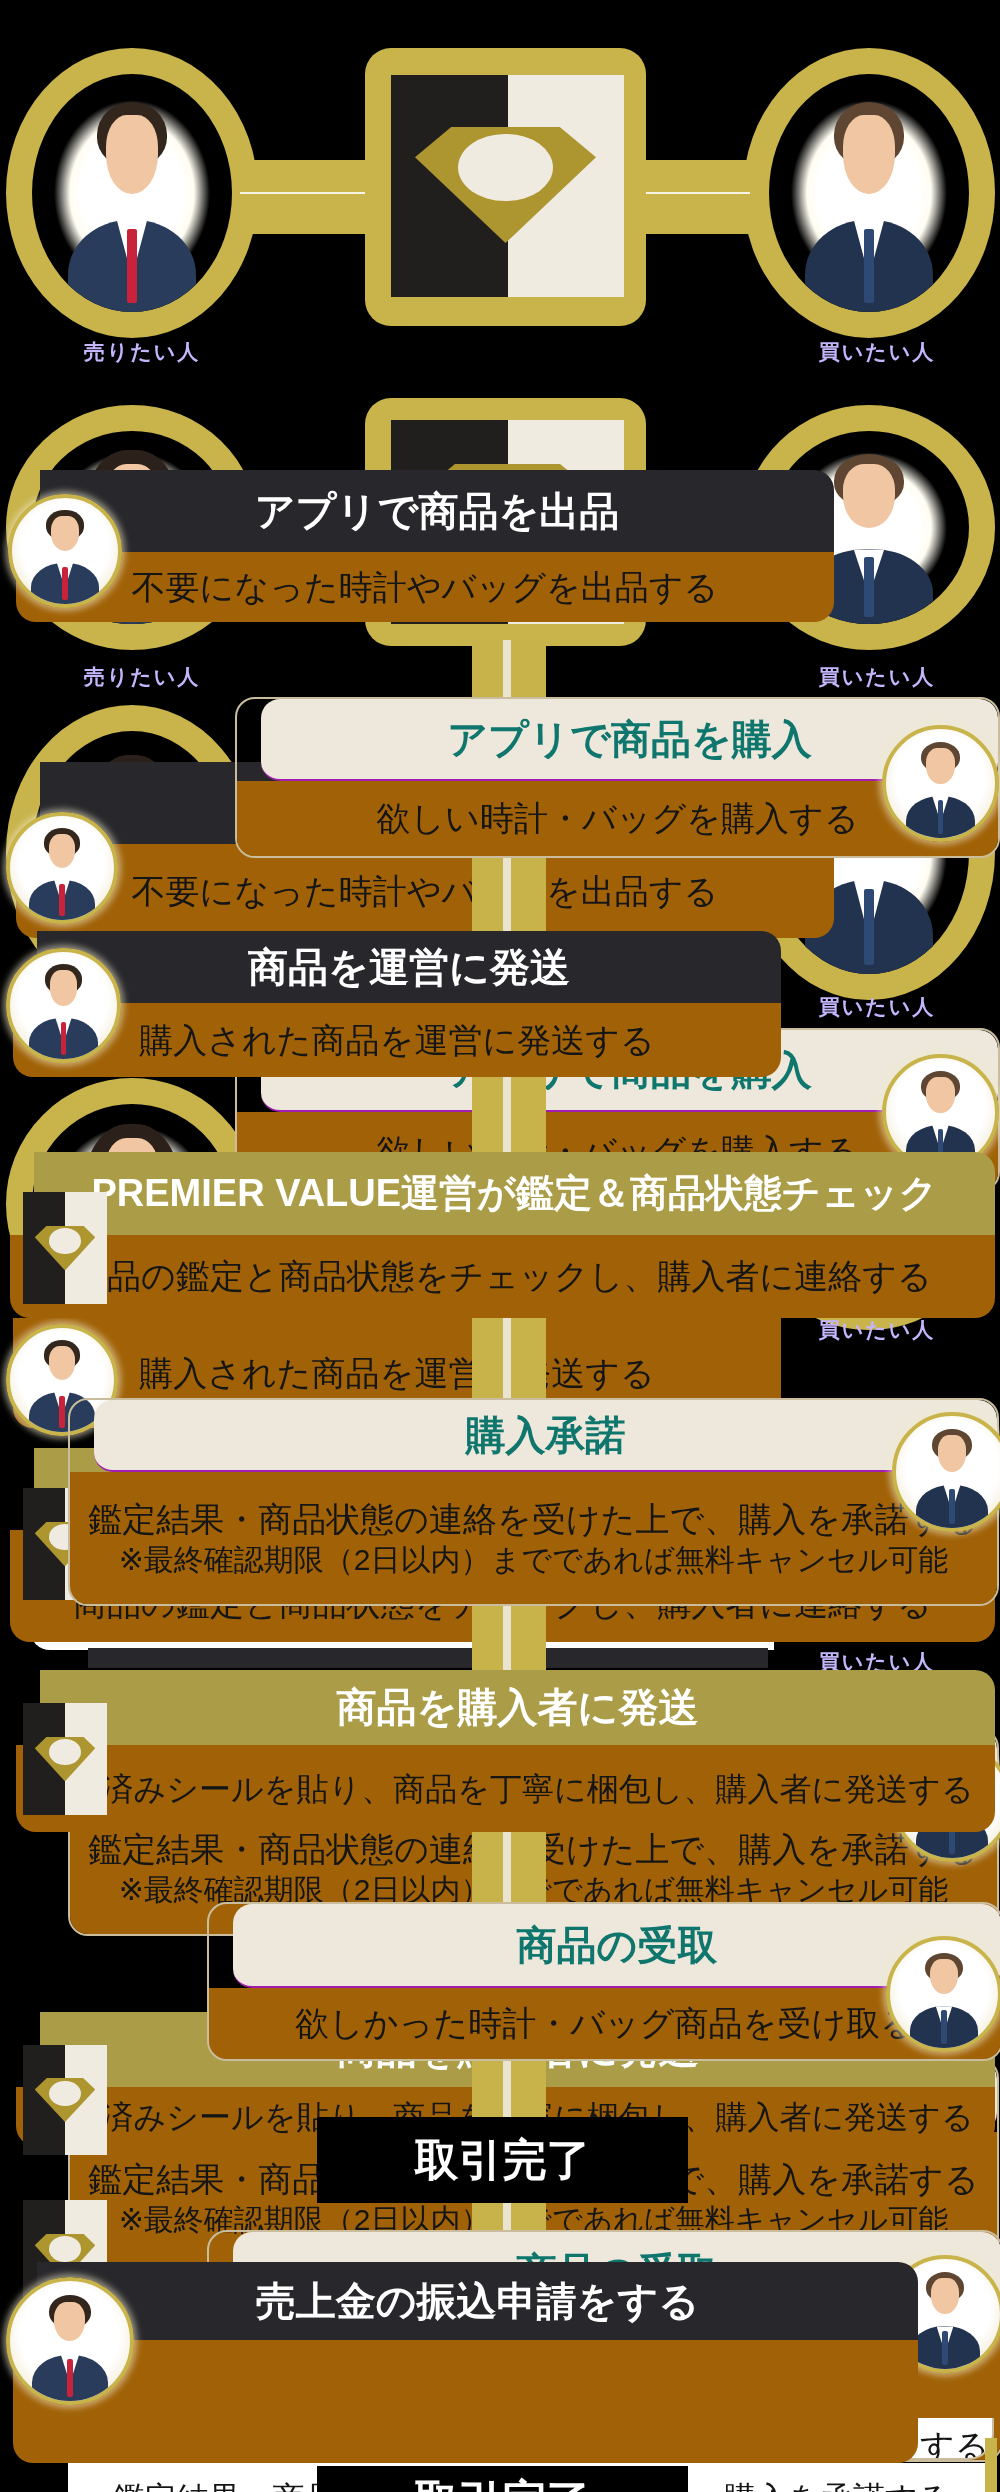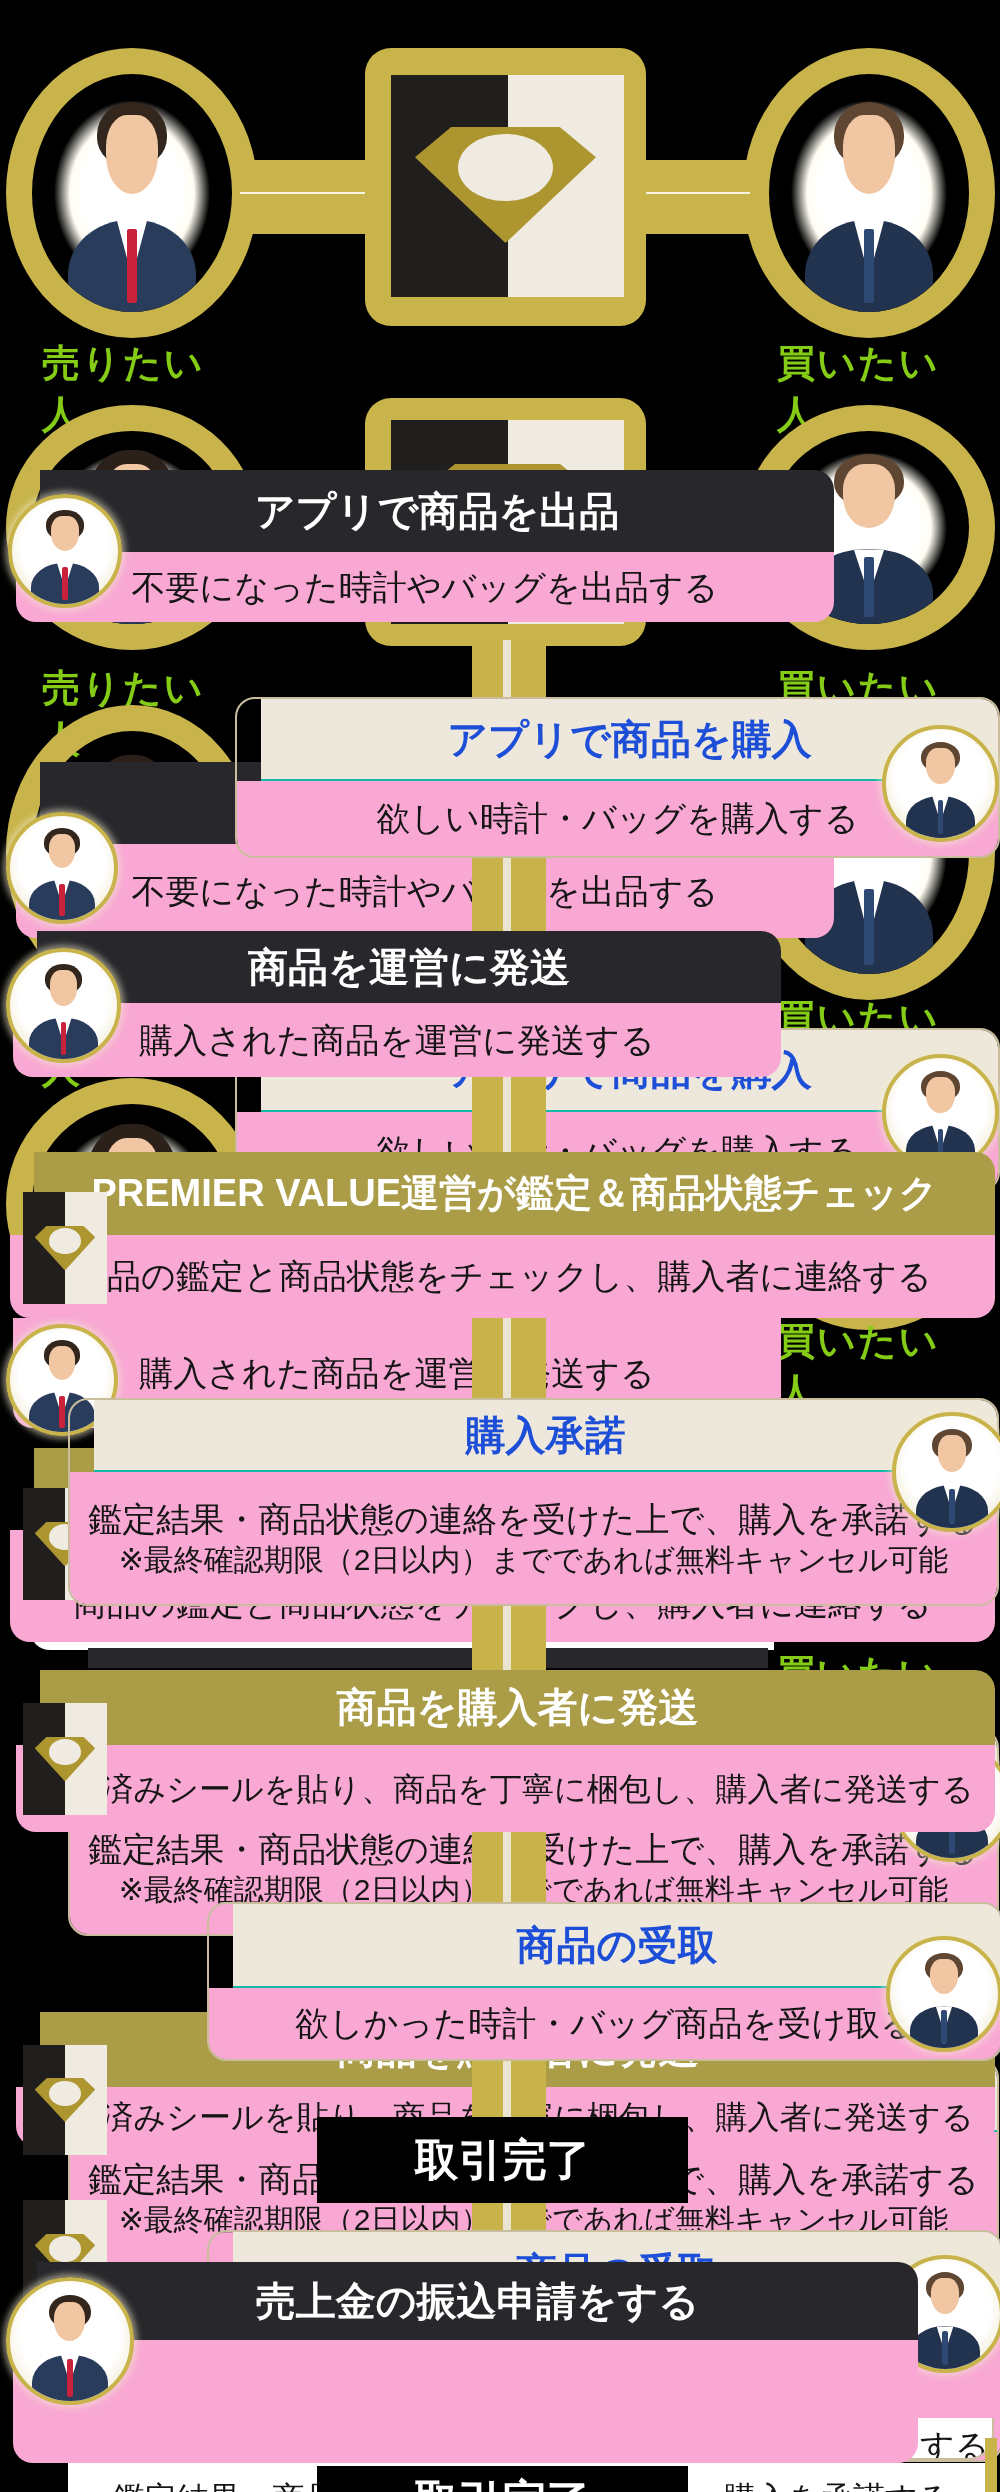--- a/index.html
+++ b/index.html
@@ -2,24 +2,24 @@
 <html><head>
 <meta charset="utf-8">
 <style>
   html,body{margin:0;padding:0;background:#000;}
   #page{position:relative;width:1000px;height:2492px;background:#000;overflow:hidden;
         font-family:"Liberation Sans","DejaVu Sans",sans-serif;}
   .abs{position:absolute;}
   
   .card{position:absolute;display:flex;flex-direction:column;border-radius:20px;overflow:hidden;}
   .card .hd{display:flex;align-items:center;justify-content:center;font-weight:bold;text-align:center;flex:0 0 auto;margin-left:24px;}
-  .card .bd{flex:1;background:#f9a8d4;color:#151515;display:flex;flex-direction:column;
+  .card .bd{flex:1;background:#a16207;color:#151515;display:flex;flex-direction:column;
             align-items:center;justify-content:center;text-align:center;line-height:1.25;}
   .hd-black{background:#28282c;color:#fff;}
-  .hd-cream{background:#EDE8DB;color:#1d4ed8;border-bottom:2px solid #14b8a6;}
+  .hd-cream{background:#EDE8DB;color:#0f766e;border-bottom:2px solid #a21caf;border-radius:19px;}
   .hd-gold{background:#AB9D47;color:#fff;}
   .b-tan{border:2px solid #C9BD9E;}
   
   .blackbox{position:absolute;background:#000;color:#fff;display:flex;align-items:center;
             justify-content:center;font-weight:bold;font-size:44px;}
   
   .bigc{position:absolute;box-sizing:border-box;border:26px solid #C8B44B;border-radius:50%;overflow:hidden;
         background:radial-gradient(closest-side,#ffffff 50%,#FFFDF2 62%,rgba(20,16,4,0) 78%);}
   
   .sav{position:absolute;box-sizing:border-box;border-radius:50%;border:4px solid #C8B44B;overflow:hidden;
@@ -44,22 +44,22 @@
   .dia{position:absolute;clip-path:polygon(20% 0,80% 0,100% 26%,50% 100%,0 26%);background:#AD9530;}
   .dia .eye{position:absolute;left:24%;top:6%;width:52%;height:58%;border-radius:50%;background:#EFEBE0;}
   .lsq .dia{left:14%;top:30%;width:72%;height:40%;}
   
   .lbox{position:absolute;background:#C8B44B;border-radius:26px;}
   
   .hbar{position:absolute;background:#C8B44B;}
   .vbar{position:absolute;left:472px;top:640px;width:74px;height:1852px;background:#C7B349;z-index:24;}
   .vline{position:absolute;left:31px;top:0;width:8px;height:100%;background:#EAE5D2;}
   
-  .plabel{position:absolute;width:200px;color:#84cc16;font-weight:bold;
-          font-size:38px;letter-spacing:2px;}
+  .plabel{position:absolute;width:200px;text-align:center;color:#c4b5fd;font-weight:bold;
+          font-size:21px;letter-spacing:2px;}
   .frag{position:absolute;background:#fff;overflow:hidden;color:#151515;}
 </style>
 </head>
 <body>
 
 <div id="page">
 
   <div class="bigc" style="left:6px;top:48px;width:252px;height:290px;z-index:1">
     <div class="pers seller">
       <div class="p-hair"></div>

